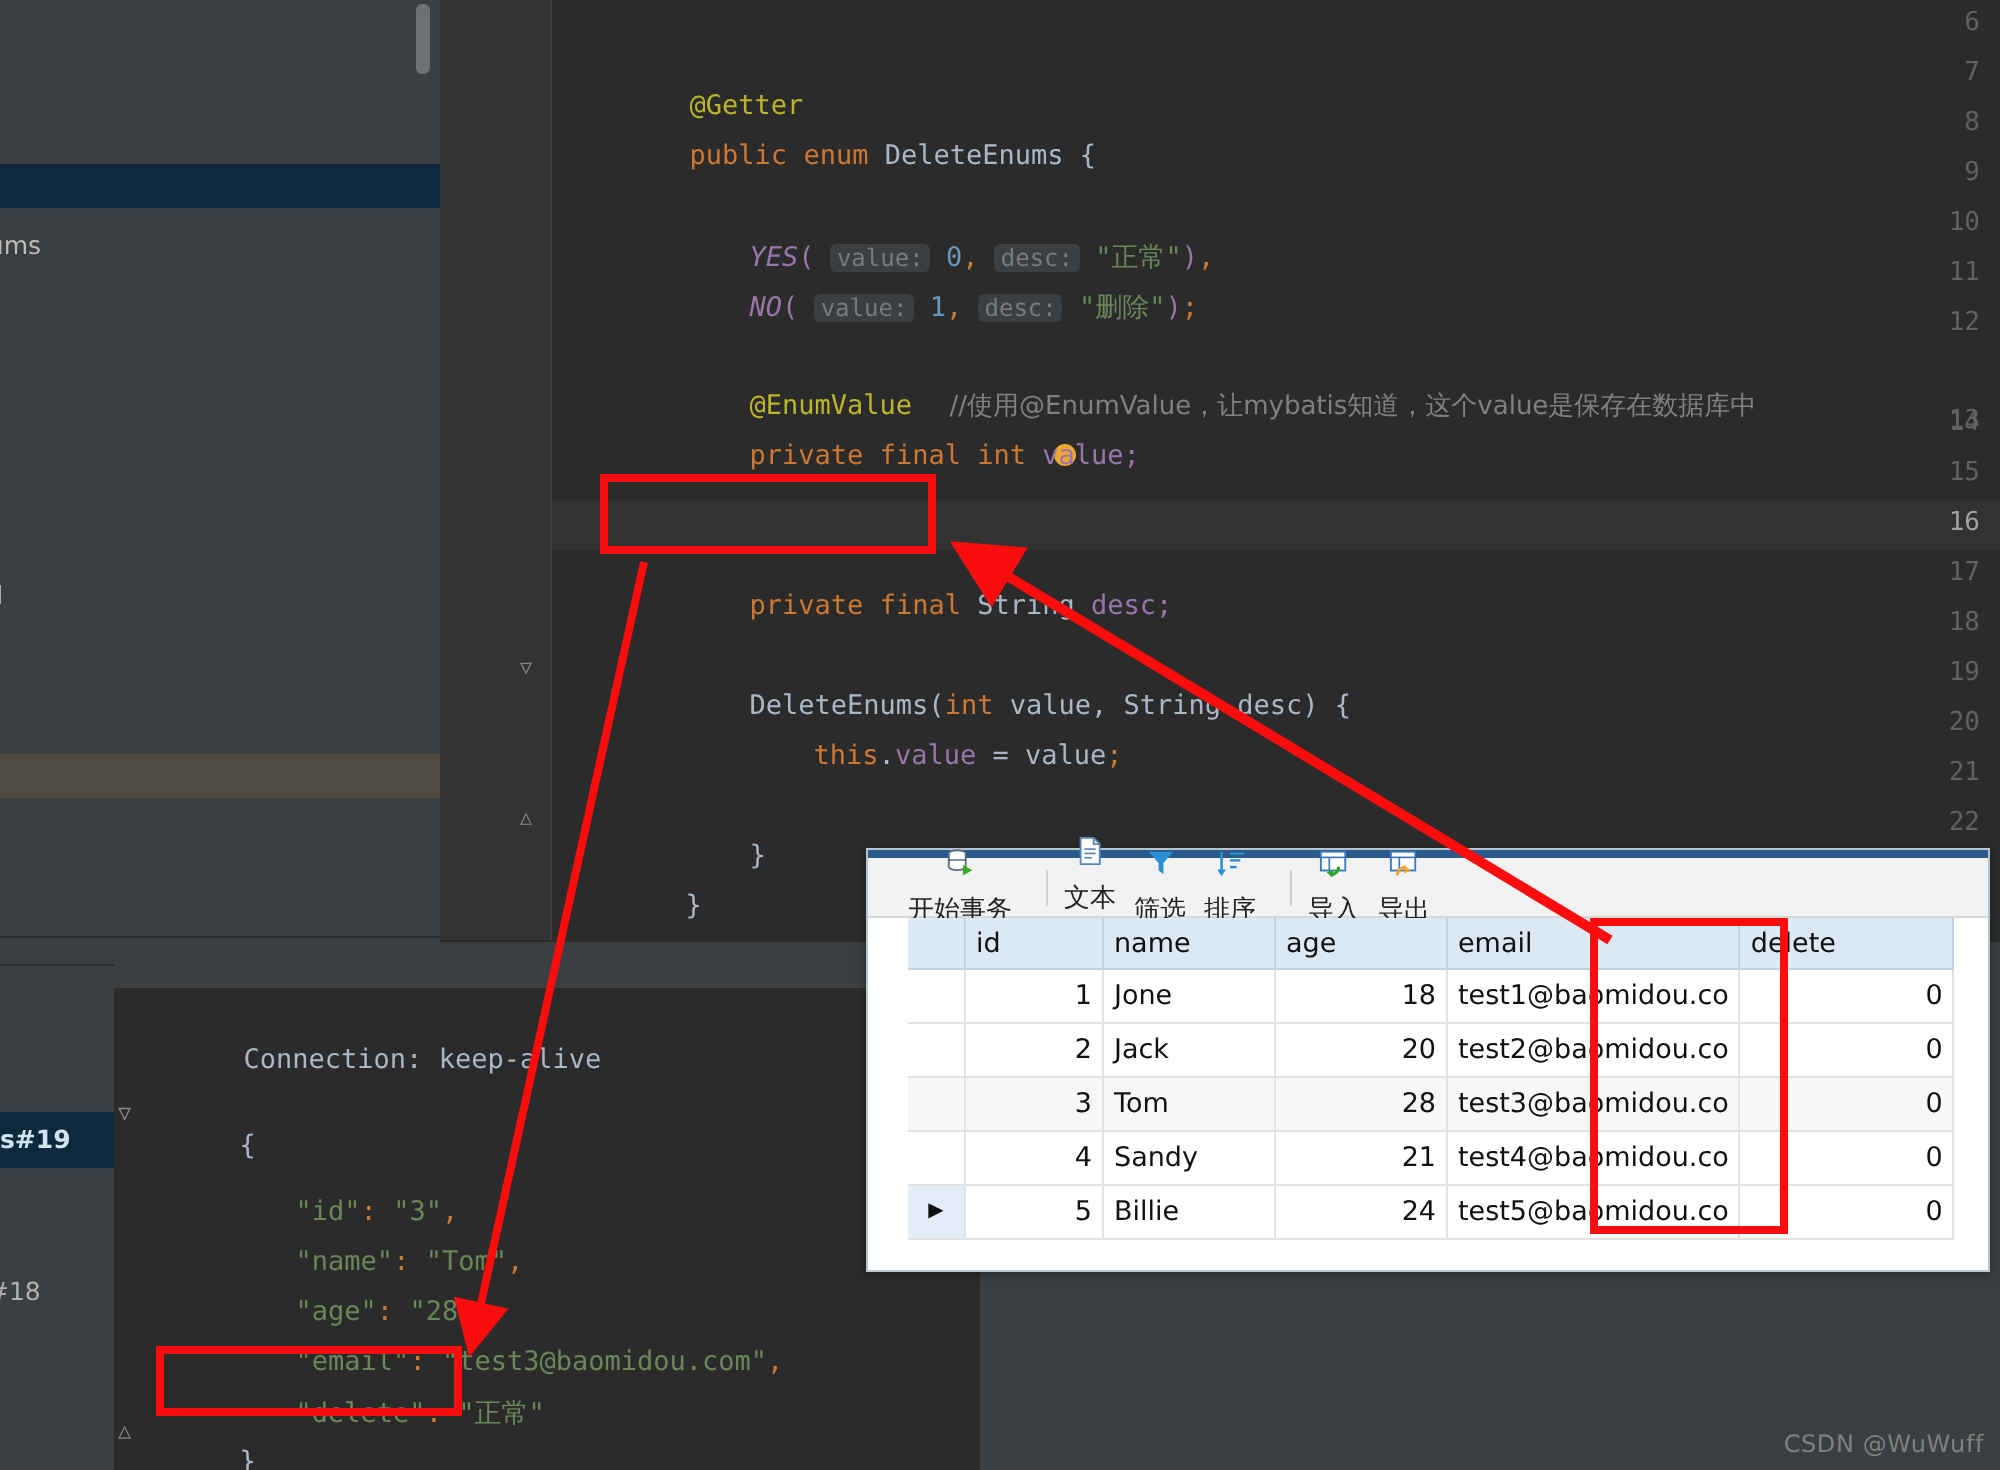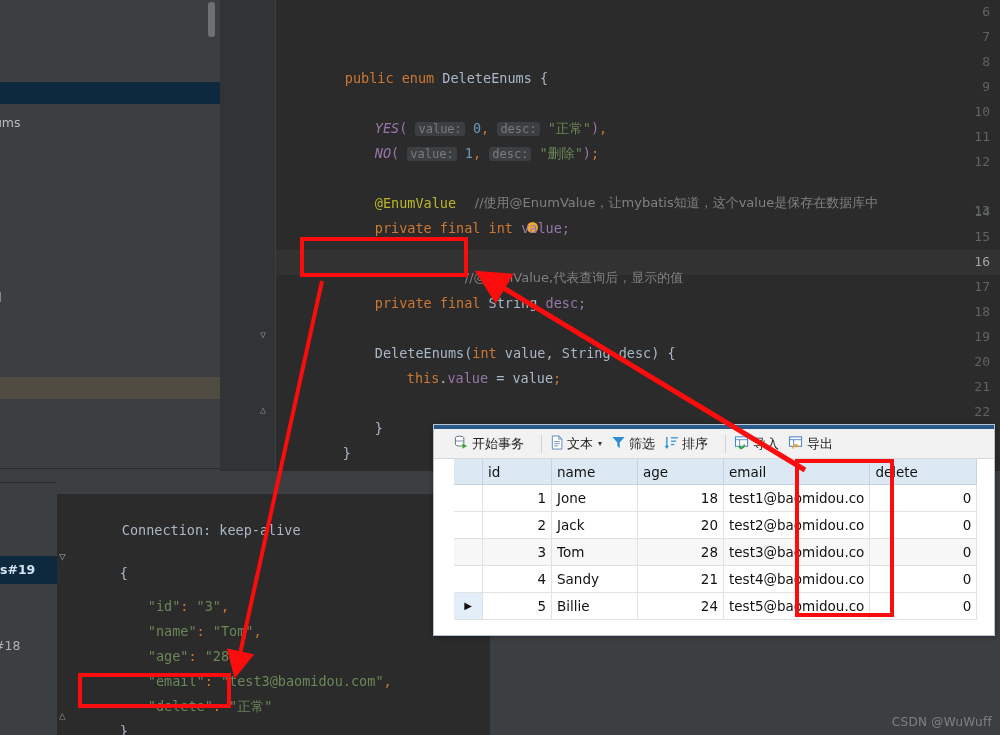--- a/index.html
+++ b/index.html
@@ -63,21 +63,21 @@
   .tab-txt{position:absolute;font-family:"DejaVu Sans",sans-serif;font-size:12.5px;white-space:nowrap;}
   #tab-sel-txt{left:-6px;top:562px;color:#d2e4f2;font-weight:bold;}
   #tab-two-txt{left:-6px;top:638px;color:#b0b0b0;}
   #console-left-strip{position:absolute;left:0;top:482px;width:57px;height:253px;background:#3c3f41;}
   #console-left-line{position:absolute;left:0;top:482px;width:57px;height:1px;background:#2b2b2b;}
 
   
   #db-window{position:absolute;left:433px;top:424px;width:560px;height:210px;background:#ffffff;border:1px solid #b8c4d0;box-shadow:0 1px 5px rgba(0,0,0,.35);}
   #db-titlebar{position:absolute;left:0;top:0;width:100%;height:4px;background:#2a5a8a;}
   #db-toolbar{position:absolute;left:0;top:4px;width:100%;height:30px;background:#f2f2f2;border-bottom:1px solid #d8d8d8;display:flex;align-items:center;padding-left:20px;box-sizing:border-box;}
-  .tb-item{display:flex;align-items:center;gap:3px;font-family:"DejaVu Sans",sans-serif;font-size:13px;color:#222;margin-right:9px;cursor:default;}
+  .tb-item{display:flex;align-items:center;gap:3px;font-family:"DejaVu Sans",sans-serif;font-size:13px;color:#222;margin-right:9px;cursor:default;flex-direction:column;}
   .tb-sep{width:1px;height:18px;background:#d0d0d0;margin:0 8px;}
   .tb-caret{font-size:8px;color:#333;margin-left:2px;}
 
   #db-grid{position:absolute;left:20px;top:34px;right:0;bottom:0;background:#fff;}
   table.grid{border-collapse:collapse;font-family:"DejaVu Sans",sans-serif;font-size:13.5px;table-layout:fixed;}
   table.grid th{background:#dce9f4;border:1px solid #c4d3e0;border-top:none;border-left:none;font-weight:normal;text-align:left;padding:2px 5px;height:21px;color:#111;}
   table.grid td{border:1px solid #e2e2e2;border-top:none;border-left:none;padding:1px 5px;height:24px;color:#111;background:#fff;overflow:hidden;white-space:nowrap;}
   table.grid tr.alt td{background:#f7f7f7;}
   td.num-c{text-align:right;}
   th.marker,td.marker{width:18px;background:#f0f0f0;border-right:1px solid #d0d0d0;padding:0;text-align:center;}
@@ -139,20 +139,23 @@
     <div class="lineno" style="top:379px;">21</div>
     <div class="lineno" style="top:404px;">22</div>
     <div class="lineno" style="top:429px;">23</div>
     <div class="lineno" style="top:454px;">24</div>
 
     <div class="fold" style="top:329px;">▽</div>
     <div class="fold" style="top:404px;">△</div>
 
     <div id="bulb"></div>
 
+    <div class="code-line" style="top:29px;">
+      <span class="ann">@Getter</span>
+    </div>
 
     <div class="code-line" style="top:54px;">
       <span class="k">public</span><span class="punc"> </span><span class="k">enum</span><span class="punc"> </span><span class="cls">DeleteEnums</span><span class="punc"> </span><span class="punc">{</span>
     </div>
 
     <div class="code-line" style="top:104px;left:106px;">
       <span class="ei">YES</span><span class="fld">(</span> <span class="hint">value:</span> <span class="num">0</span><span class="k">,</span> <span class="hint">desc:</span> <span class="str">"正常"</span><span class="fld">)</span><span class="k">,</span>
     </div>
 
     <div class="code-line" style="top:129px;left:106px;">
@@ -163,23 +166,20 @@
       <span class="ann">@EnumValue</span>
     </div>
     <div class="code-line" style="top:179px;left:230px;font-family:'DejaVu Sans',sans-serif;font-size:13px;">
       <span class="cmt">//使用@EnumValue，让mybatis知道，这个value是保存在数据库中</span>
     </div>
 
     <div class="code-line" style="top:204px;left:106px;">
       <span class="k">private</span><span> </span><span class="k">final</span><span> </span><span class="k">int</span><span> </span><span class="fld">value;</span>
     </div>
 
-    <div class="code-line" style="top:254px;left:220px;font-family:'DejaVu Sans',sans-serif;font-size:13px;">
-      <span class="cmt">//@JsonValue,代表查询后，显示的值</span>
-    </div>
 
     <div class="code-line" style="top:279px;left:106px;">
       <span class="k">private</span><span> </span><span class="k">final</span><span> </span><span class="cls">String</span><span> </span><span class="fld">desc;</span>
     </div>
 
     <div class="code-line" style="top:329px;left:106px;">
       <span class="cls">DeleteEnums(</span><span class="k">int</span><span class="punc"> value, </span><span class="cls">String</span><span class="punc"> desc) {</span>
     </div>
 
     <div class="code-line" style="top:354px;left:138px;">

